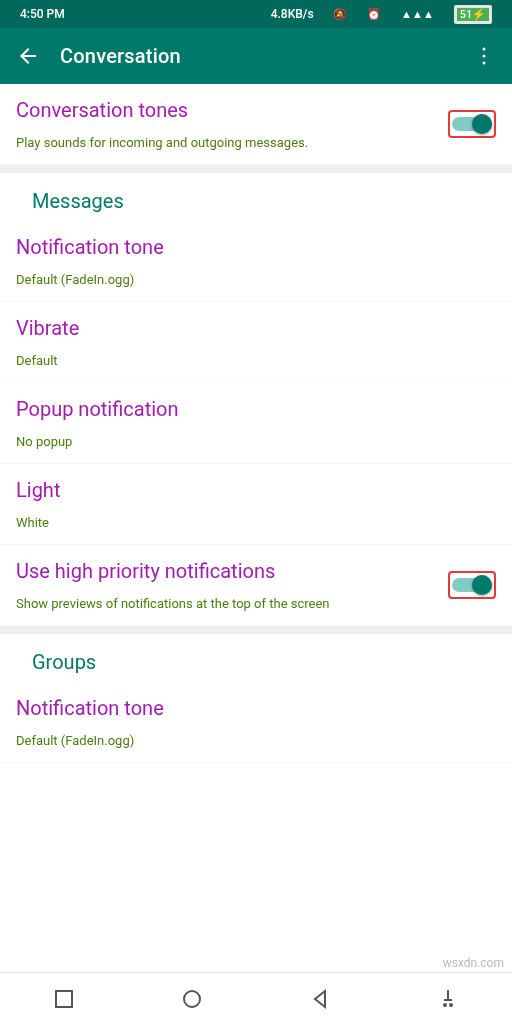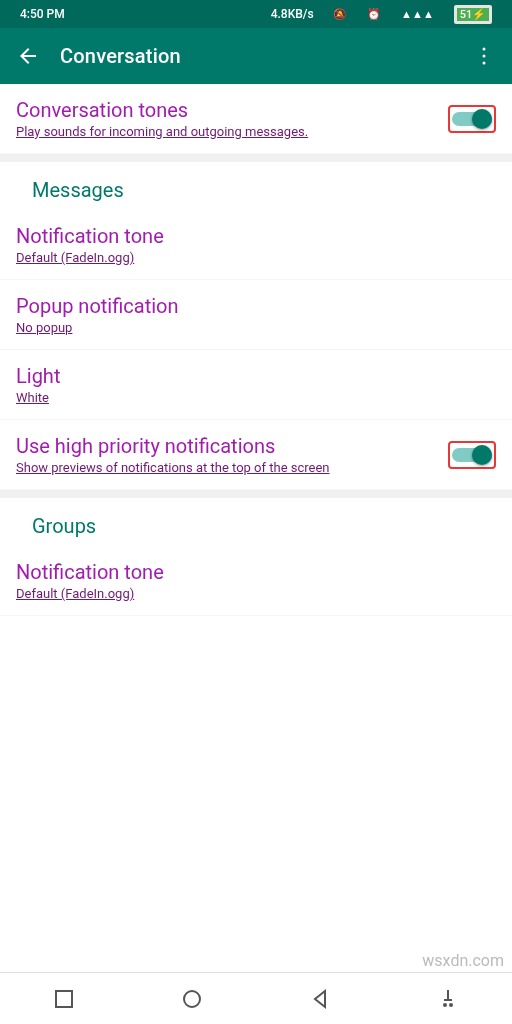--- a/index.html
+++ b/index.html
@@ -101,23 +101,22 @@
     .setting-text {
       flex: 1;
     }
     .setting-title {
       font-size: 20px;
       color: #a21caf;
       font-weight: 400;
     }
     .setting-subtitle {
       font-size: 13px;
-      color: #701a75;
-      margin-top: 2px;
-      text-decoration: underline;
+      color: #4d7c0f;
+      margin-top: 13px;
     }
 
     
     .toggle-wrapper {
       position: relative;
       width: 48px;
       height: 28px;
       border: 2px solid #e53935;
       border-radius: 4px;
       display: flex;
@@ -167,21 +166,21 @@
       display: flex;
       align-items: center;
       justify-content: center;
       cursor: pointer;
     }
 
     
     .watermark {
       text-align: right;
       padding: 2px 8px;
-      font-size: 16px;
+      font-size: 12px;
       color: #bbb;
       background: #fff;
     }
   </style>
 </head>
 <body>
 
 <div class="status-bar">
   <div class="status-bar-left">
     <span>4:50 PM</span>
@@ -235,20 +234,26 @@
   <div class="section">
     <div class="section-header">Messages</div>
 
     <div class="setting-row">
       <div class="setting-text">
         <div class="setting-title">Notification tone</div>
         <div class="setting-subtitle">Default (FadeIn.ogg)</div>
       </div>
     </div>
 
+    <div class="setting-row">
+      <div class="setting-text">
+        <div class="setting-title">Vibrate</div>
+        <div class="setting-subtitle">Default</div>
+      </div>
+    </div>
 
     <div class="setting-row">
       <div class="setting-text">
         <div class="setting-title">Popup notification</div>
         <div class="setting-subtitle">No popup</div>
       </div>
     </div>
 
     <div class="setting-row">
       <div class="setting-text">

